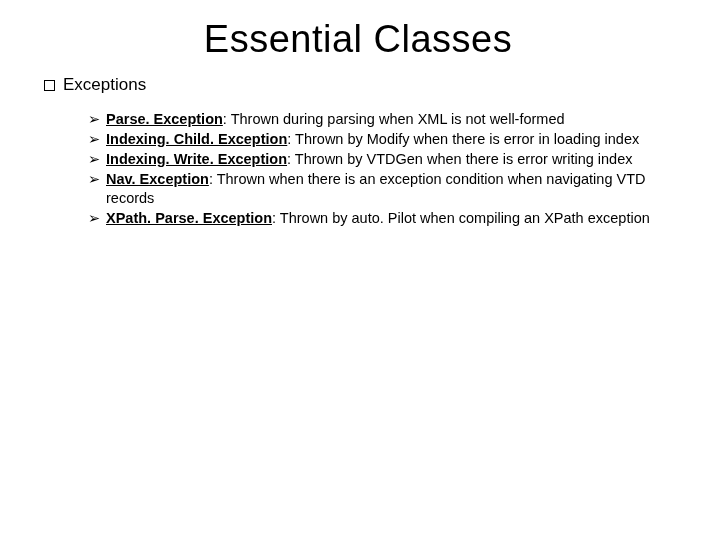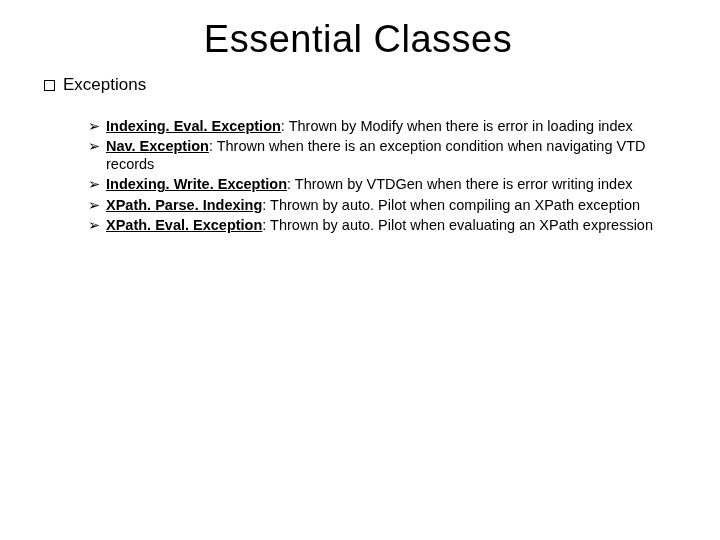--- a/index.html
+++ b/index.html
@@ -22,21 +22,21 @@
     text-align: center;
     font-weight: normal;
     font-size: 38px;
     letter-spacing: 0.5px;
   }
   .section {
     margin-left: 4px;
   }
   .section-header {
     font-size: 17px;
-    margin-bottom: 22px;
+    margin-bottom: 15px;
   }
   .section-header .square {
     display: inline-block;
     width: 11px;
     height: 11px;
     border: 1.5px solid #000;
     margin-right: 8px;
     vertical-align: -1px;
     box-sizing: border-box;
   }
@@ -65,20 +65,20 @@
 
 <div class="slide">
   <h1 class="title">Essential Classes</h1>
 
   <div class="section">
     <div class="section-header">
       <span class="square"></span><span>Exceptions</span>
     </div>
 
     <ul class="excs">
-      <li><span class="arrow">➢</span><span class="b u">Indexing. Eval. Exception</span><span>: Thrown by Modify when there is error in loading index</span></li>
+      <li><span class="arrow">➢</span><span class="b u">Parse. Exception</span><span>: Thrown during parsing when XML is not well-formed</span></li>
+      <li><span class="arrow">➢</span><span class="b u">Indexing. Child. Exception</span><span>: Thrown by Modify when there is error in loading index</span></li>
+      <li><span class="arrow">➢</span><span class="b u">Indexing. Write. Exception</span><span>: Thrown by VTDGen when there is error writing index</span></li>
       <li><span class="arrow">➢</span><span class="b u">Nav. Exception</span><span>: Thrown when there is an exception condition when navigating VTD records</span></li>
-      <li><span class="arrow">➢</span><span class="b u">Indexing. Write. Exception</span><span>: Thrown by VTDGen when there is error writing index</span></li>
-      <li><span class="arrow">➢</span><span class="b u">XPath. Parse. Indexing</span><span>: Thrown by auto. Pilot when compiling an XPath exception</span></li>
-      <li><span class="arrow">➢</span><span class="b u">XPath. Eval. Exception</span><span>: Thrown by auto. Pilot when evaluating an XPath expression</span></li>
+      <li><span class="arrow">➢</span><span class="b u">XPath. Parse. Exception</span><span>: Thrown by auto. Pilot when compiling an XPath exception</span></li>
     </ul>
   </div>
 </div>
 
 </body></html>

